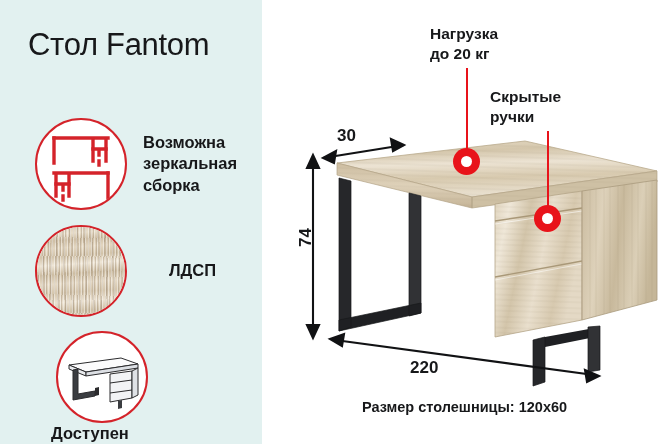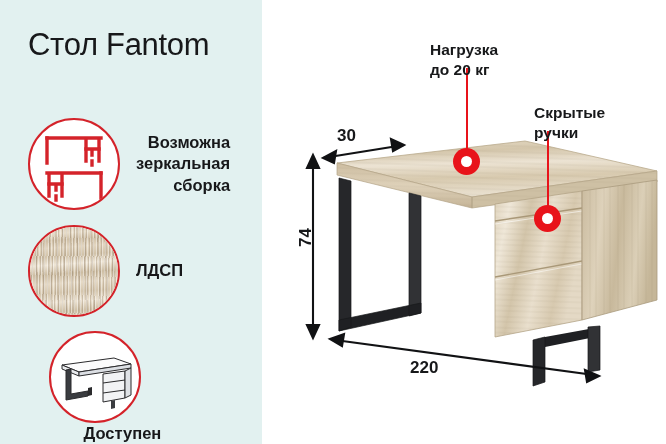--- a/index.html
+++ b/index.html
@@ -47,28 +47,27 @@
     font-weight: normal;
     color: #17181a;
     letter-spacing: -0.3px;
     z-index: 5;
     white-space: nowrap;
   }
 
   
   .feature {
     position: absolute;
-    left: 28px;
+    left: 35px;
     display: flex;
     align-items: center;
     z-index: 5;
-    text-align: right;
   }
   .feature-0 { top: 118px; }
-  .feature-1 { top: 225px; }
+  .feature-1 { top: 225px; gap: 26px; }
   .feature-2 { top: 331px; flex-direction: column; }
 
   .circle {
     position: relative;
     width: 88px;
     height: 88px;
     border-radius: 50%;
     border: 2px solid #d4232a;
     background: #ffffff;
     flex: 0 0 auto;
@@ -127,24 +126,23 @@
 
   
   .callout {
     position: absolute;
     z-index: 7;
     font-size: 15.5px;
     font-weight: bold;
     line-height: 1.28;
     color: #17181a;
     white-space: pre-line;
-    margin-top: 16px;
   }
   .callout-load { left: 430px; top: 24px; }
-  .callout-handles { left: 534px; top: 87px; }
+  .callout-handles { left: 490px; top: 87px; }
 
   .lead-line {
     position: absolute;
     width: 2px;
     background: #e8131a;
     z-index: 6;
   }
   .lead-load { left: 466px; top: 68px; height: 88px; }
   .lead-handles { left: 547px; top: 131px; height: 81px; }
 
@@ -365,14 +363,15 @@
   <div class="lead-line lead-handles"></div>
 
   <div class="callout callout-load">Нагрузка
 до 20 кг</div>
   <div class="callout callout-handles">Скрытые
 ручки</div>
 
   <div class="dot dot-load"></div>
   <div class="dot dot-handles"></div>
 
+  <div class="bottom-caption">Размер столешницы: 120x60</div>
 
 </div>
 
 </body></html>

